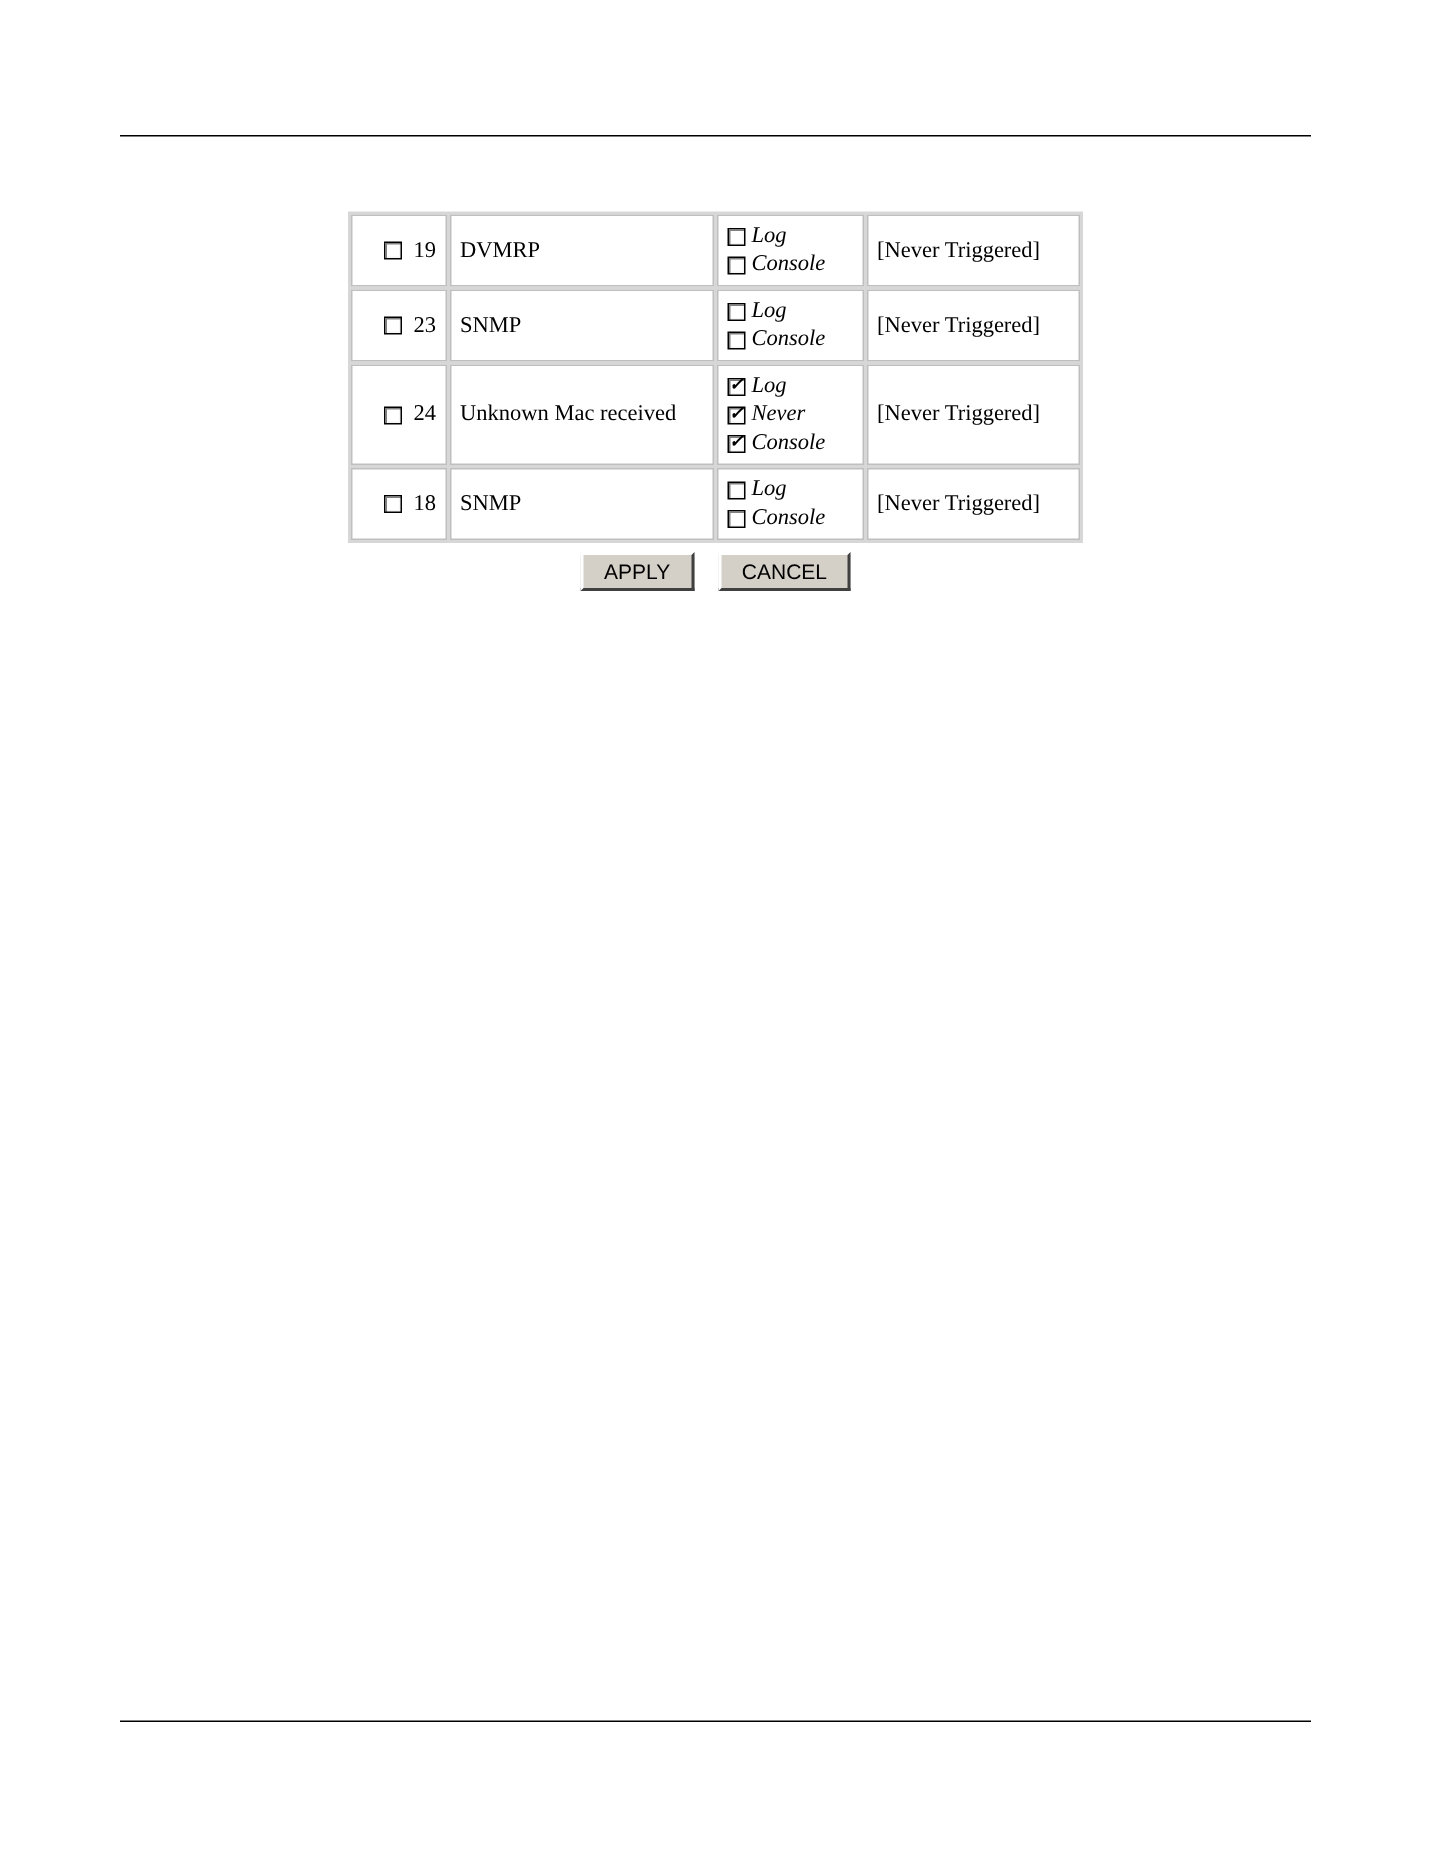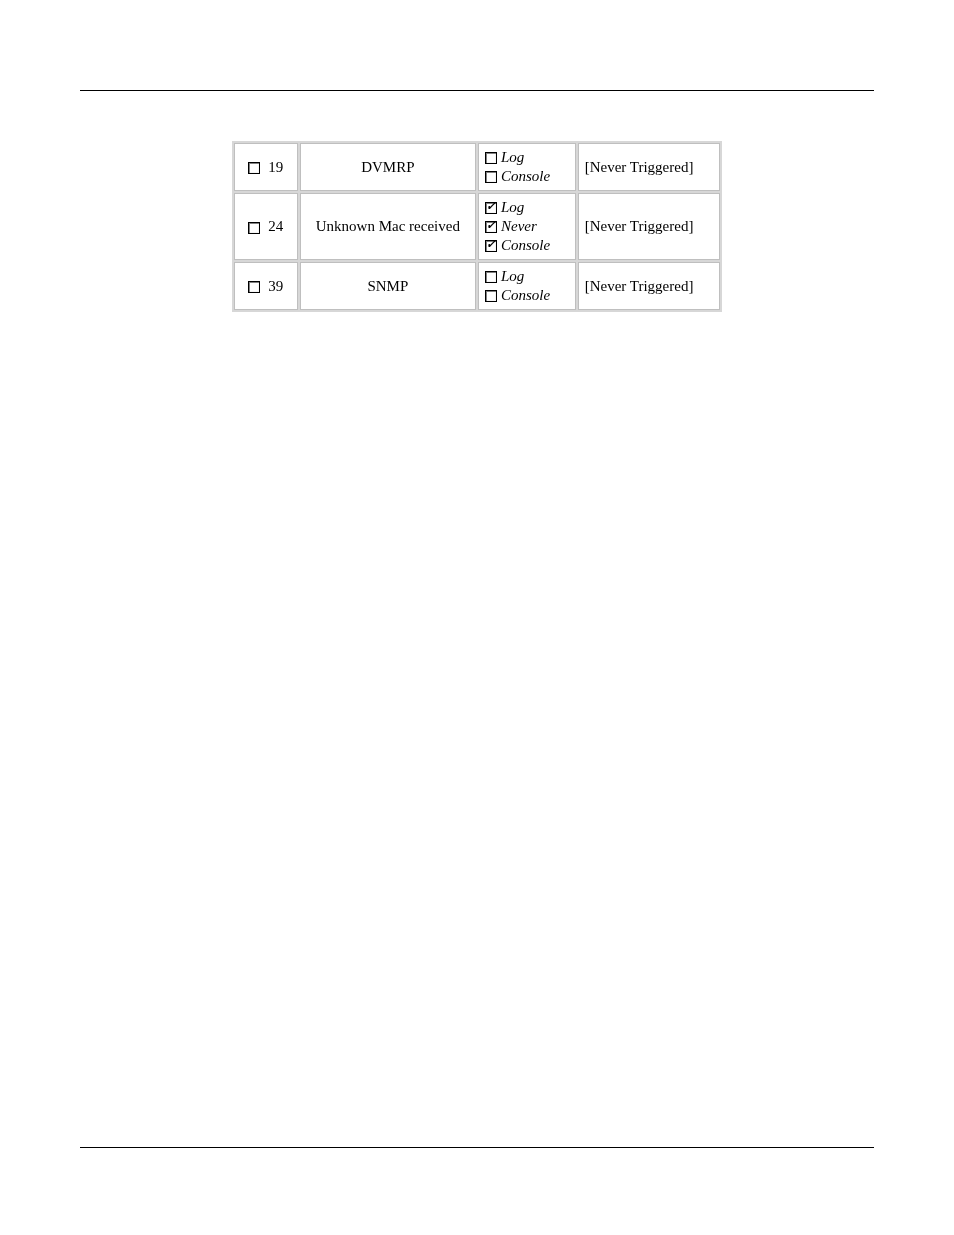--- a/index.html
+++ b/index.html
@@ -42,27 +42,27 @@
     }
     table.events td {
       background: #ffffff;
       border: 1px solid #bfbfbf;
       padding: 4px 6px;
       vertical-align: middle;
       font-size: 15px;
     }
     td.col-id {
       width: 46px;
-      text-align: center;
+      text-align: right;
       white-space: nowrap;
       padding: 2px 2px 2px 6px;
     }
     td.col-name {
       width: 152px;
-      text-align: center;
+      text-align: left;
     }
     td.col-opts {
       width: 78px;
       text-align: left;
       padding: 4px 4px;
       font-style: italic;
     }
     td.col-status {
       width: 120px;
       text-align: left;
@@ -133,52 +133,71 @@
                 <span>Log</span>
               </div>
               <div class="opt-row">
                 <span class="cb"></span>
                 <span>Console</span>
               </div>
             </td>
             <td class="col-status"><span>[Never Triggered]</span></td>
           </tr>
           <tr>
+            <td class="col-id"><span class="cb"></span> <span>23</span></td>
+            <td class="col-name"><span>SNMP</span></td>
+            <td class="col-opts">
+              <div class="opt-row">
+                <span class="cb"></span>
+                <span>Log</span>
+              </div>
+              <div class="opt-row">
+                <span class="cb"></span>
+                <span>Console</span>
+              </div>
+            </td>
+            <td class="col-status"><span>[Never Triggered]</span></td>
+          </tr>
+          <tr>
             <td class="col-id"><span class="cb"></span> <span>24</span></td>
             <td class="col-name"><span>Unknown Mac received</span></td>
             <td class="col-opts">
               <div class="opt-row">
                 <span class="cb checked"></span>
                 <span>Log</span>
               </div>
               <div class="opt-row">
                 <span class="cb checked"></span>
                 <span>Never</span>
               </div>
               <div class="opt-row">
                 <span class="cb checked"></span>
                 <span>Console</span>
               </div>
             </td>
             <td class="col-status"><span>[Never Triggered]</span></td>
           </tr>
           <tr>
-            <td class="col-id"><span class="cb"></span> <span>39</span></td>
+            <td class="col-id"><span class="cb"></span> <span>18</span></td>
             <td class="col-name"><span>SNMP</span></td>
             <td class="col-opts">
               <div class="opt-row">
                 <span class="cb"></span>
                 <span>Log</span>
               </div>
               <div class="opt-row">
                 <span class="cb"></span>
                 <span>Console</span>
               </div>
             </td>
             <td class="col-status"><span>[Never Triggered]</span></td>
           </tr>
         </tbody>
     </table>
 
+    <div class="buttons">
+      <span class="btn">APPLY</span>
+      <span class="btn">CANCEL</span>
+    </div>
   </div>
 
   <hr class="hr-bottom">
 </div>
 
 </body></html>

